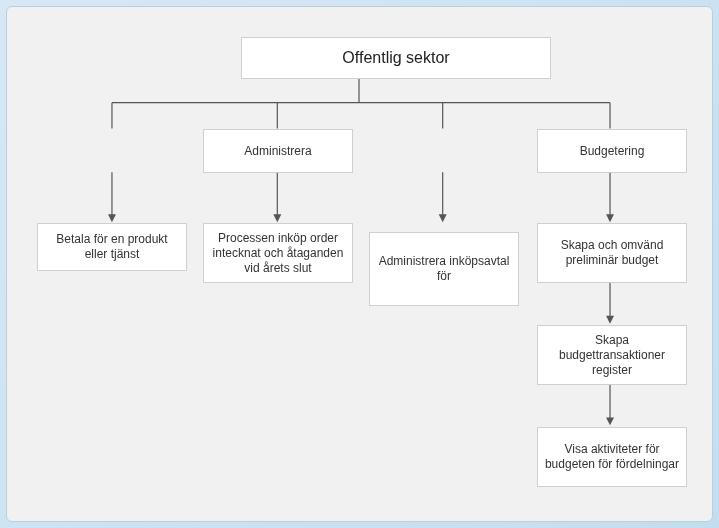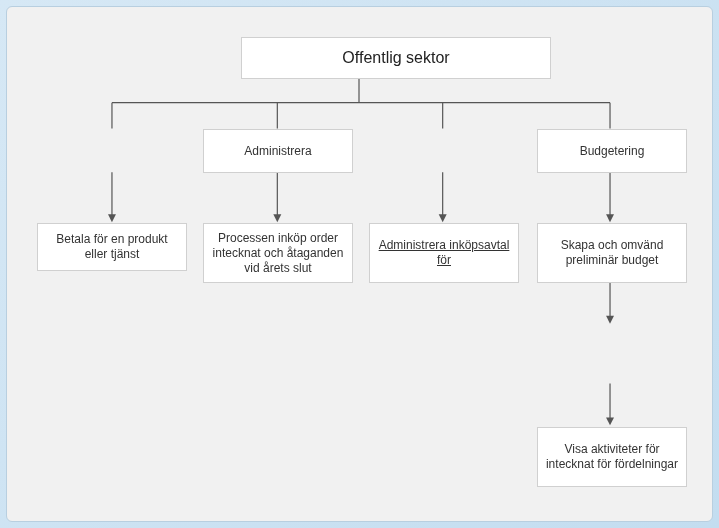--- a/index.html
+++ b/index.html
@@ -80,19 +80,20 @@
     <polygon class="arrowhead" points="605,420 601,412 609,412"></polygon>
   </svg>
 
   <div class="node root" style="left:198px; top:30px; width:310px; height:42px;">Offentlig sektor</div>
 
   <div class="node" style="left:30px; top:216px; width:150px; height:48px;">Betala för en produkt eller tjänst</div>
 
   <div class="node" style="left:196px; top:122px; width:150px; height:44px;">Administrera</div>
   <div class="node" style="left:196px; top:216px; width:150px; height:60px;">Processen inköp order intecknat och åtaganden vid årets slut</div>
 
-  <div class="node" style="left:362px; top:216px; width:150px; height:60px;text-decoration:underline;">Administrera inköpsavtal för</div>
+  <div class="node" style="left:362px; top:225px; width:150px; height:74px;">Administrera inköpsavtal för</div>
 
   <div class="node" style="left:530px; top:122px; width:150px; height:44px;">Budgetering</div>
   <div class="node" style="left:530px; top:216px; width:150px; height:60px;">Skapa och omvänd preliminär budget</div>
-  <div class="node" style="left:530px; top:420px; width:150px; height:60px;">Visa aktiviteter för intecknat för fördelningar</div>
+  <div class="node" style="left:530px; top:318px; width:150px; height:60px;">Skapa budgettransaktioner register</div>
+  <div class="node" style="left:530px; top:420px; width:150px; height:60px;">Visa aktiviteter för budgeten för fördelningar</div>
 
 </div>
 
 </body></html>

